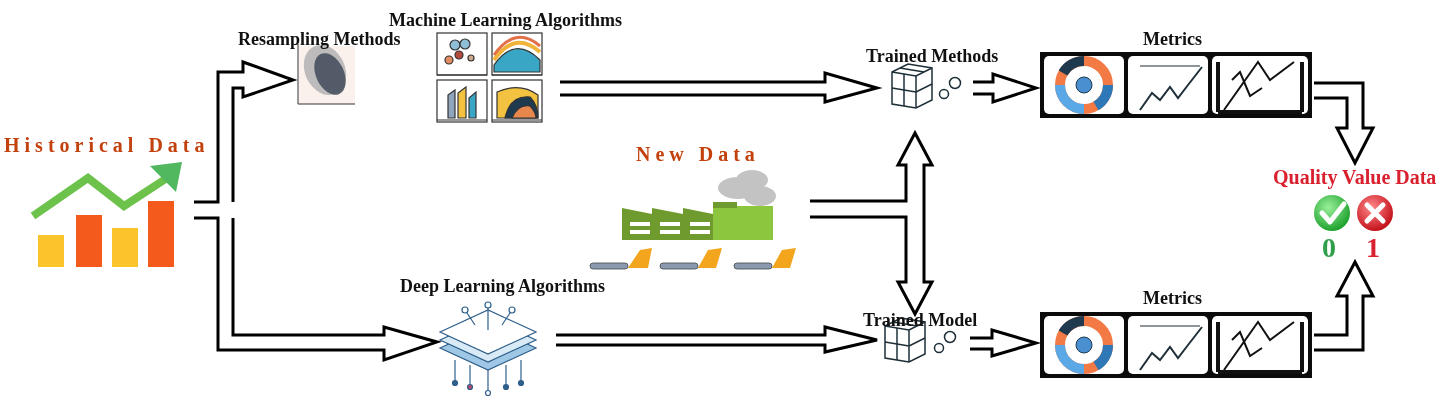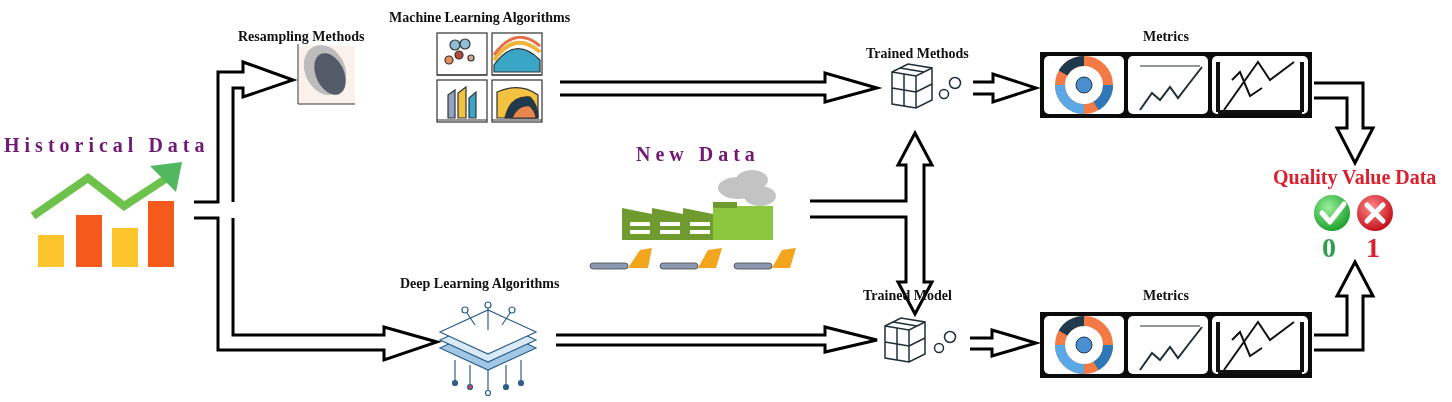--- a/index.html
+++ b/index.html
@@ -1,20 +1,20 @@
 <!DOCTYPE html>
 <html><head>
 <meta charset="utf-8">
 <style>
   html, body { margin: 0; padding: 0; background: #ffffff; }
   body { width: 1452px; height: 402px; position: relative; overflow: hidden; font-family: "Liberation Serif", serif; }
   #diagram { position: absolute; left: 0; top: 0; width: 1452px; height: 402px; }
   .lbl { position: absolute; font-family: "Liberation Serif", serif; font-weight: bold; color: #111; white-space: nowrap; }
-  .red-spaced { color: #701a75; letter-spacing: 5px; font-size: 20px; }
-  .small { font-size: 14px; }
+  .red-spaced { color: #c2410c; letter-spacing: 5px; font-size: 20px; }
+  .small { font-size: 18px; }
   .qv { color: #d9202e; font-size: 20px; }
   .bin { position: absolute; font-family: "Liberation Serif", serif; font-weight: bold; font-size: 28px; }
 </style>
 </head>
 <body>
 
 <svg id="diagram" width="1452" height="402" viewBox="0 0 1452 402" xmlns="http://www.w3.org/2000/svg">
   <defs>
     <radialGradient id="gGreen" cx="40%" cy="35%" r="65%">
       <stop offset="0%" stop-color="#9af09a"></stop>
@@ -201,18 +201,18 @@
     <path d="M1367,205 L1383,221 M1383,205 L1367,221" stroke="#fff" stroke-width="5" stroke-linecap="round"></path>
   </g>
 </svg>
 
 <div class="lbl red-spaced" style="left:4px; top:134px;">Historical Data</div>
 <div class="lbl small" style="left:238px; top:29px;">Resampling Methods</div>
 <div class="lbl small" style="left:389px; top:10px;">Machine Learning Algorithms</div>
 <div class="lbl red-spaced" style="left:636px; top:143px;text-align:center;">New Data</div>
 <div class="lbl small" style="left:400px; top:276px;">Deep Learning Algorithms</div>
 <div class="lbl small" style="left:866px; top:46px;">Trained Methods</div>
-<div class="lbl small" style="left:863px; top:288px;">Trained Model</div>
+<div class="lbl small" style="left:863px; top:310px;">Trained Model</div>
 <div class="lbl small" style="left:1143px; top:29px;">Metrics</div>
 <div class="lbl small" style="left:1143px; top:288px;">Metrics</div>
 <div class="lbl qv" style="left:1273px; top:166px;">Quality Value Data</div>
 <div class="bin" style="left:1322px; top:232px; color:#2e9e4a;">0</div>
 <div class="bin" style="left:1366px; top:232px; color:#d9202e;">1</div>
 
 </body></html>

